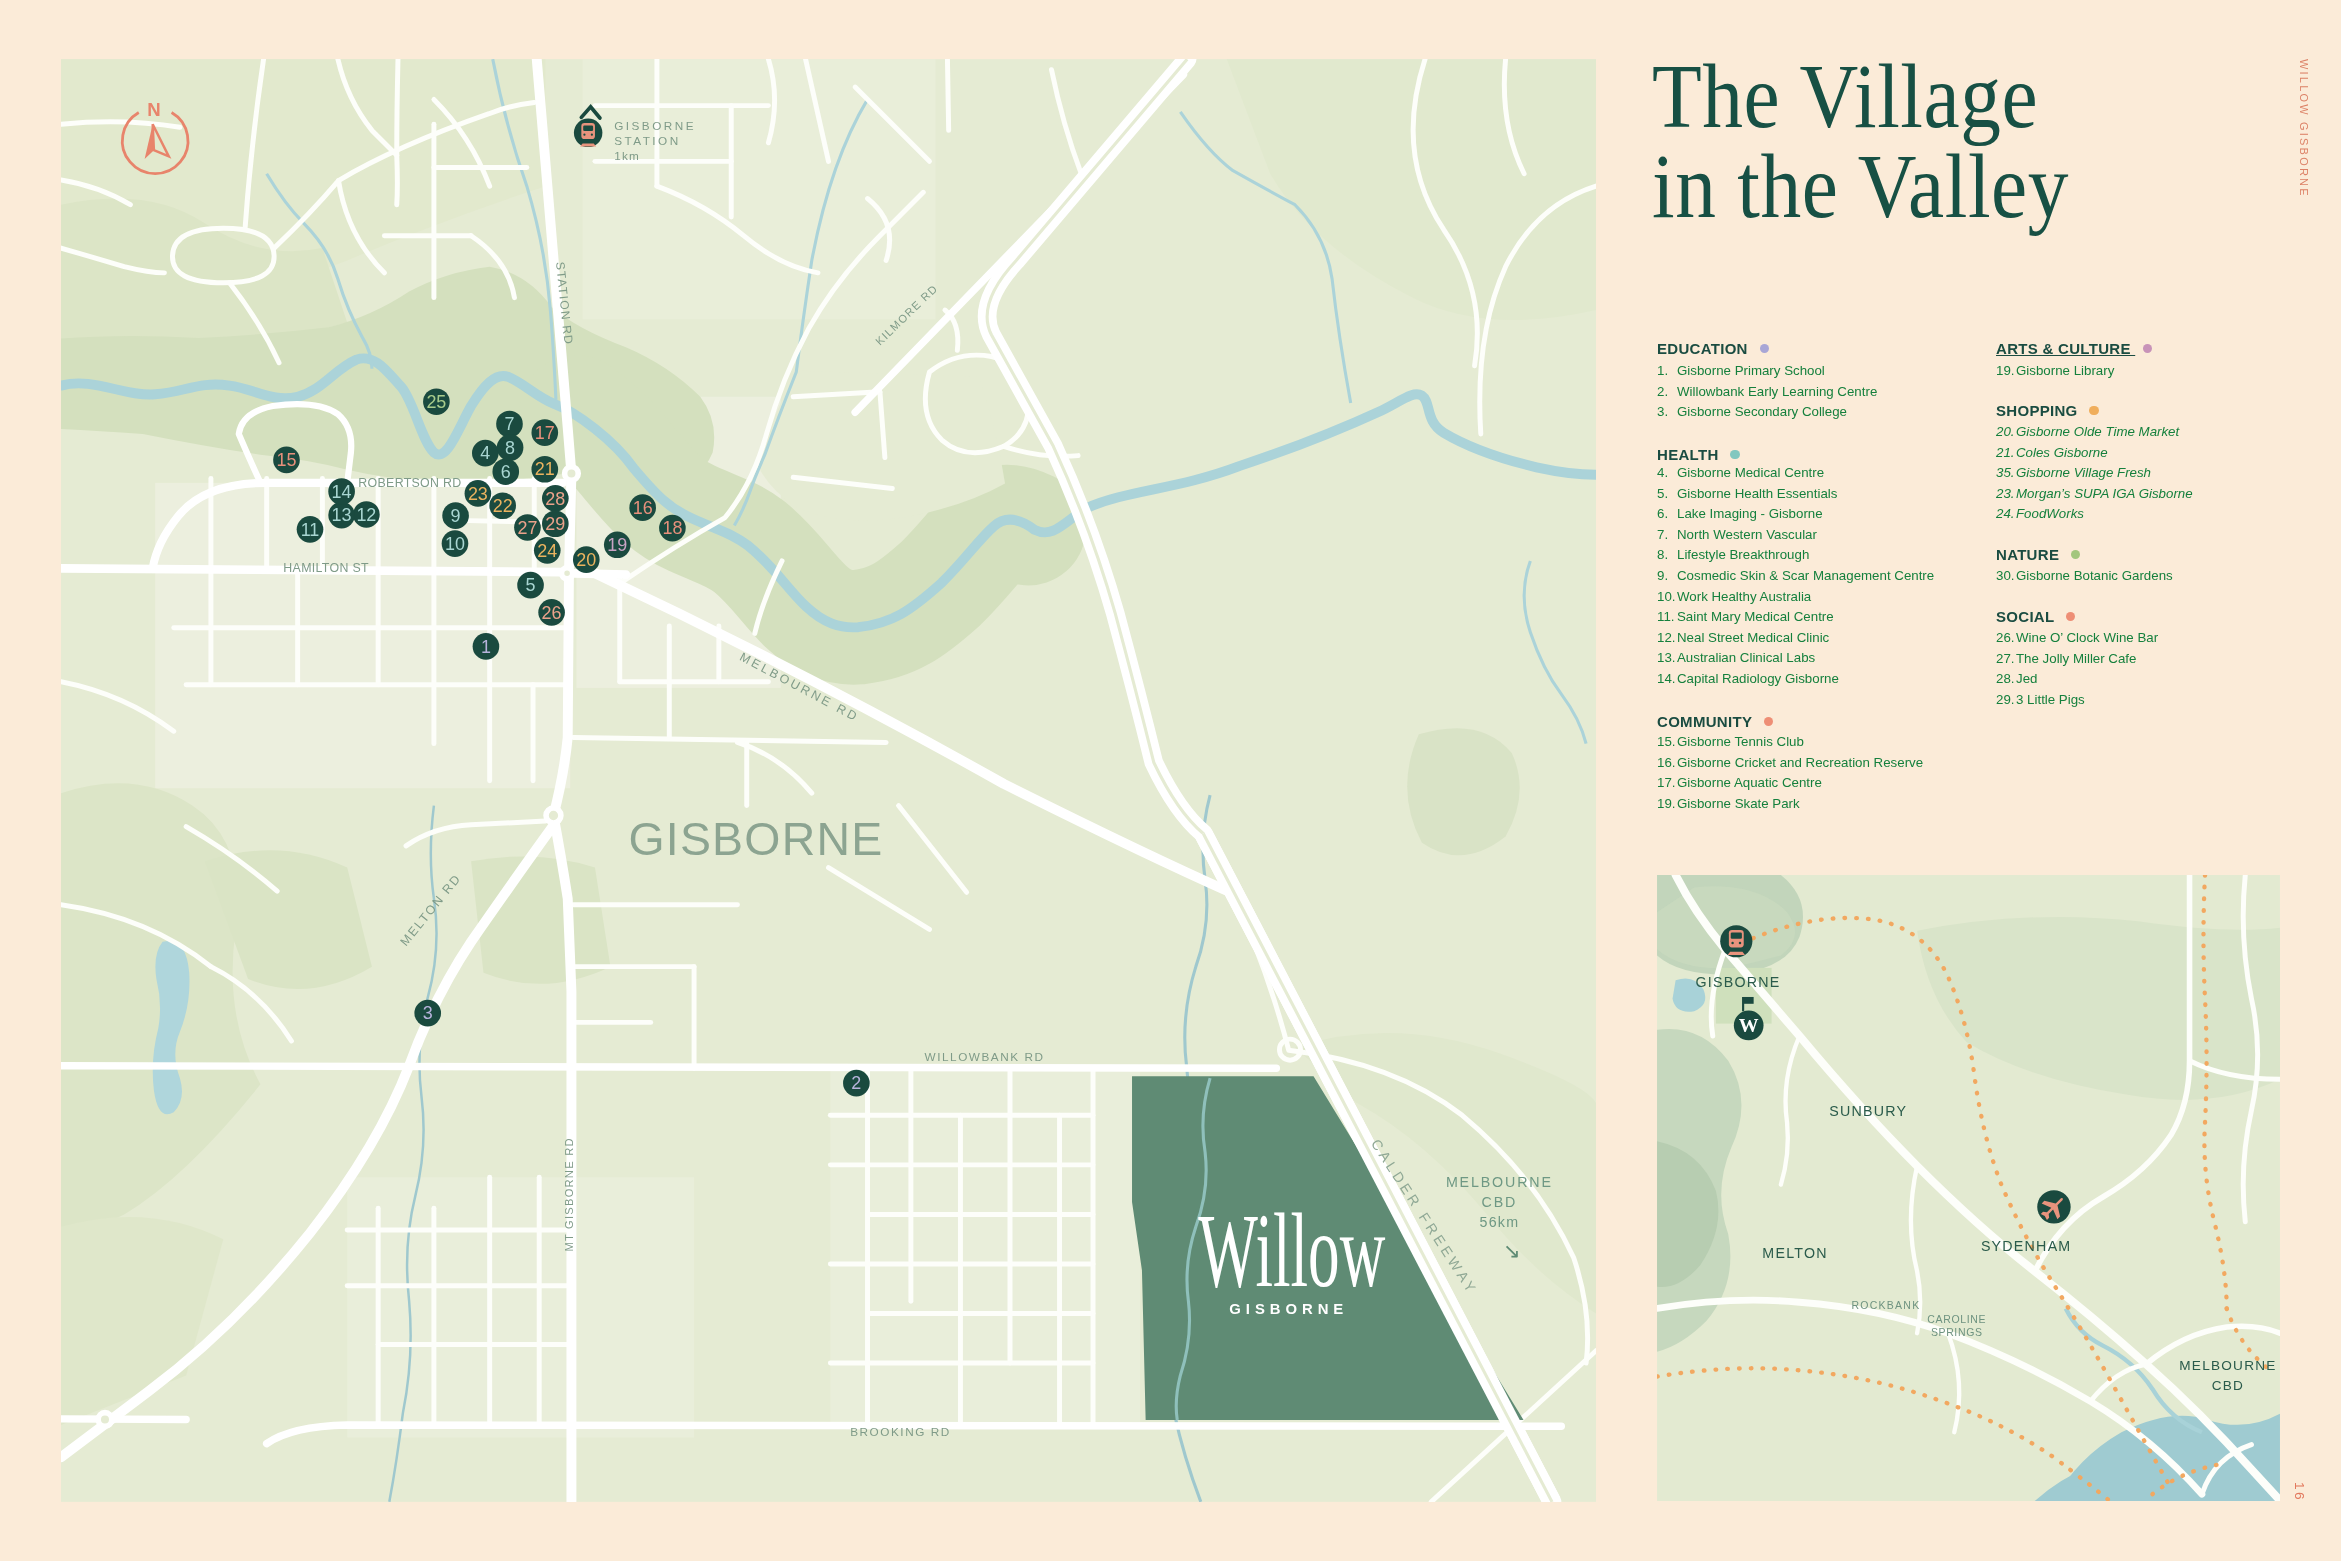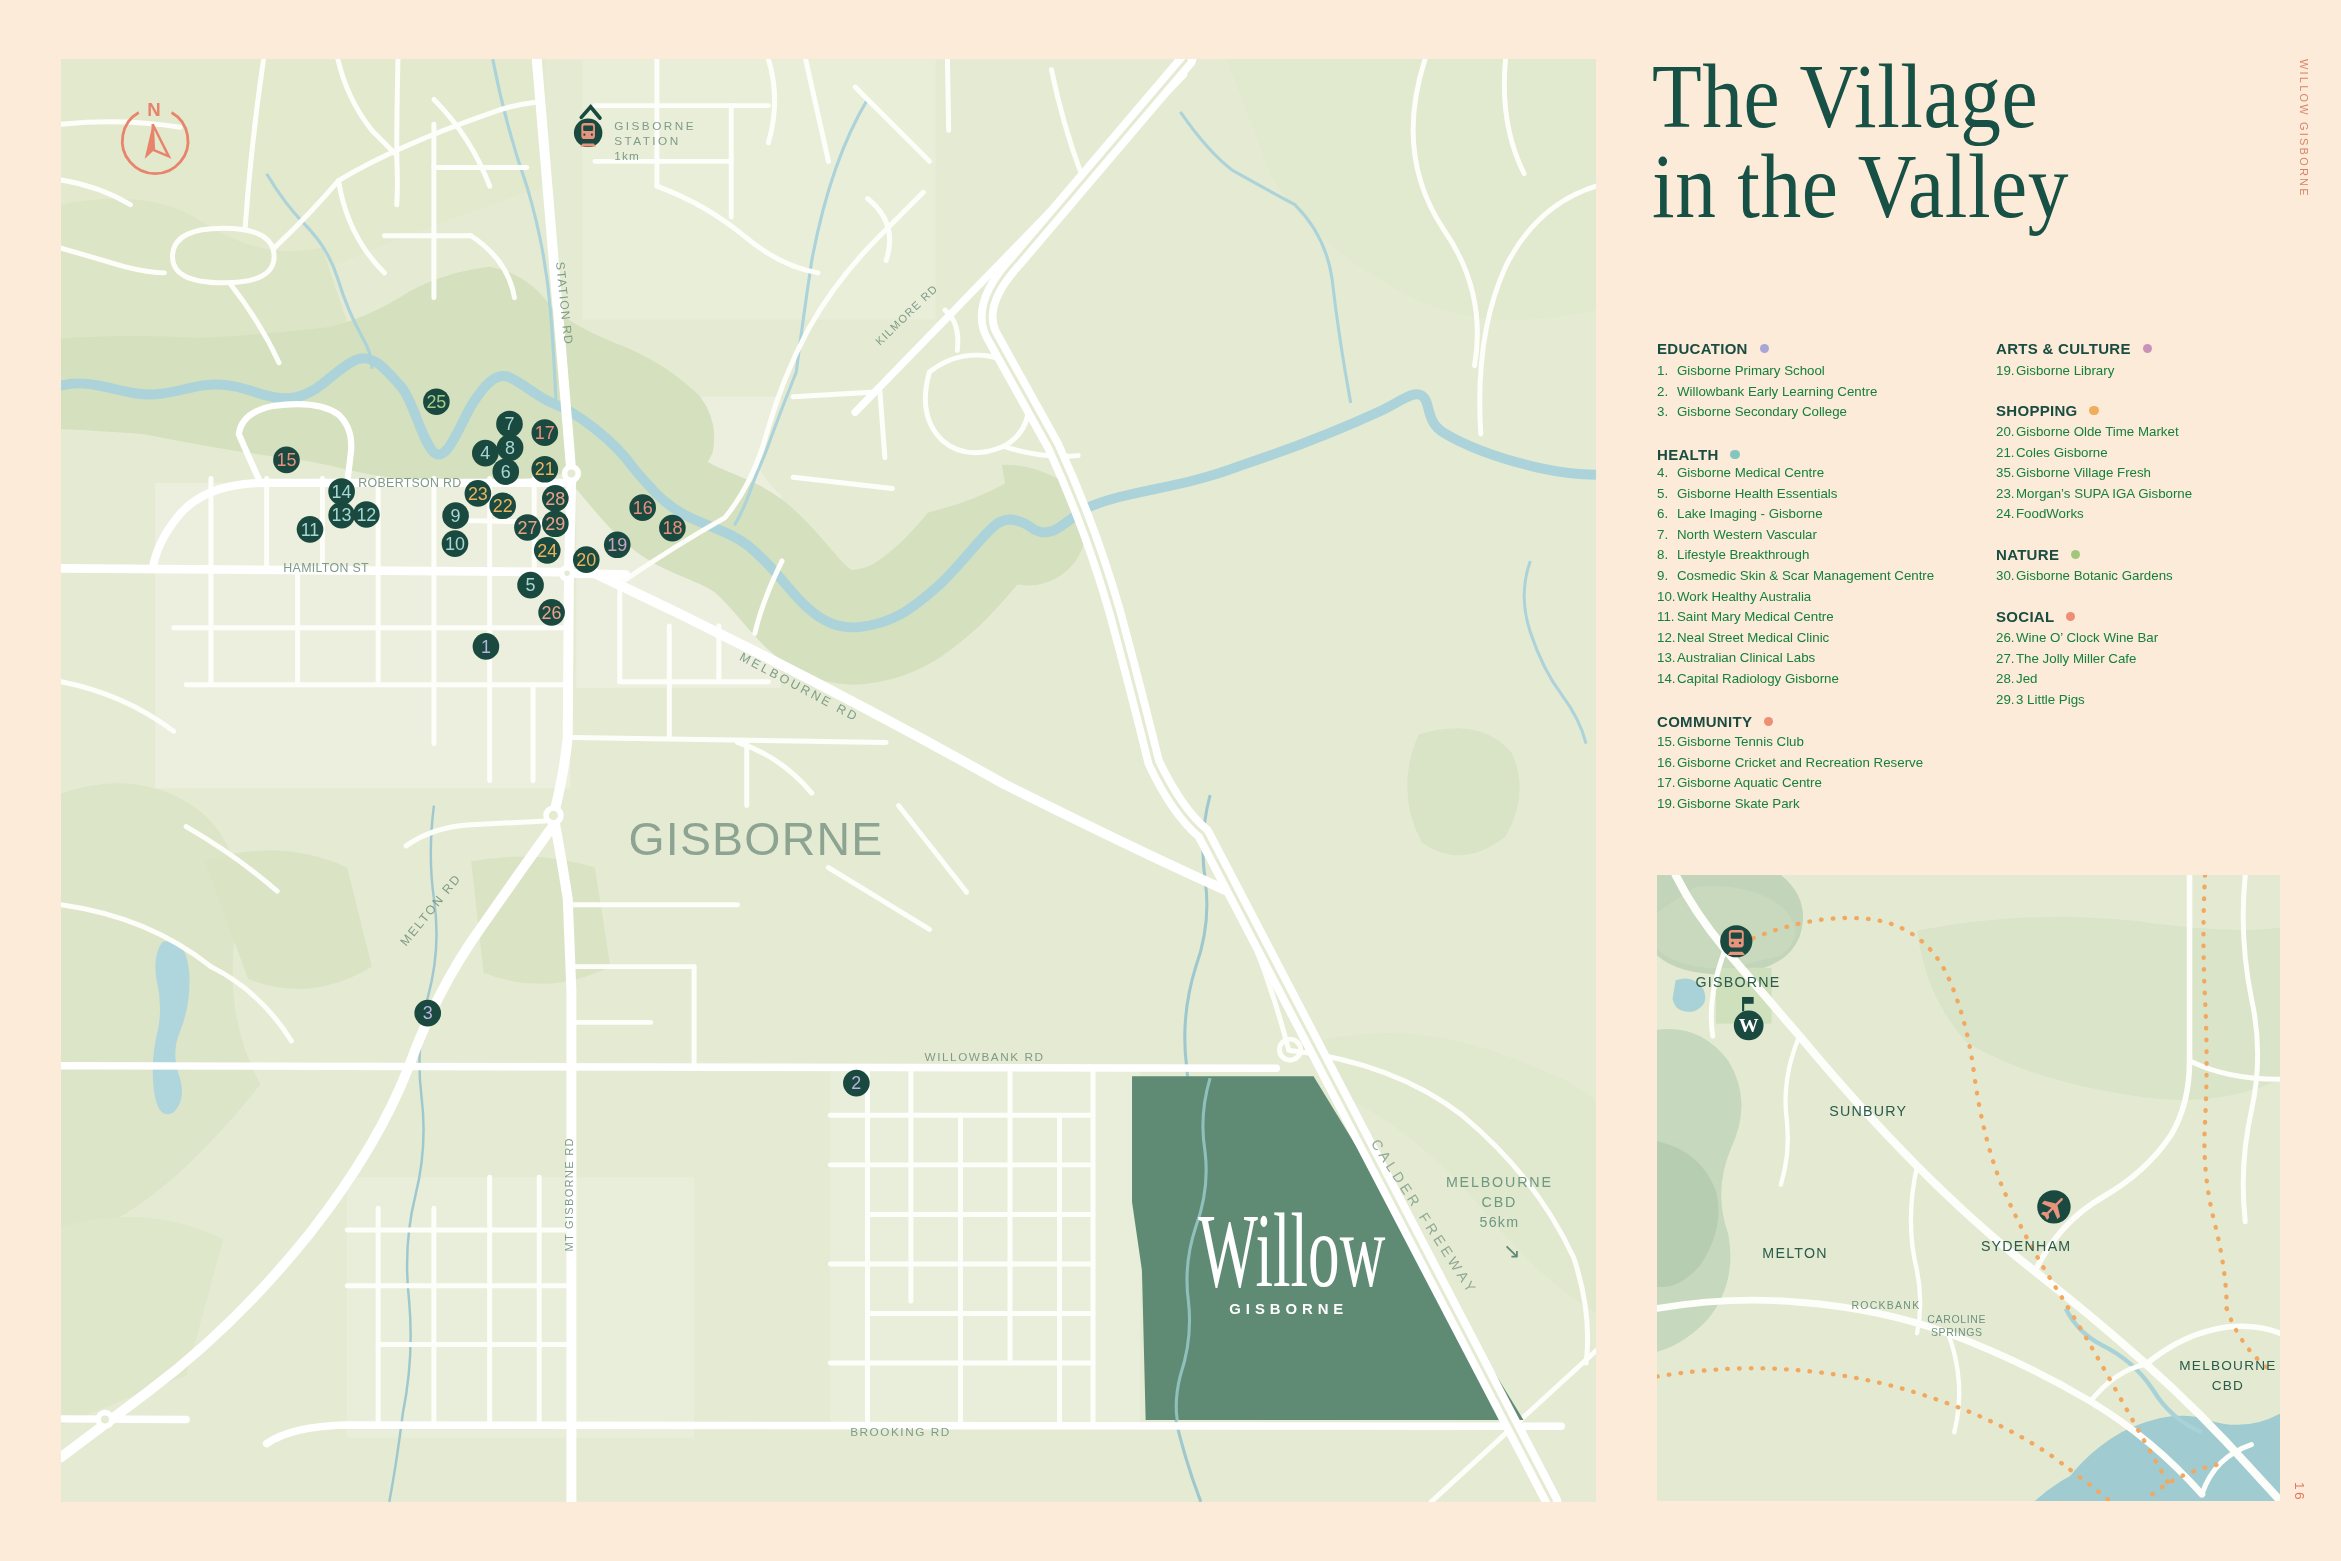--- a/index.html
+++ b/index.html
@@ -533,27 +533,27 @@
     </div>
 
 <div class="lg-head" style="left:1657px;top:714px;">COMMUNITY <span class="dot" style="background:#EE8E75"></span></div>
 <div class="lg-items" style="left:1657px;top:732px;">
       <div><b>15.</b>Gisborne Tennis Club</div>
       <div><b>16.</b>Gisborne Cricket and Recreation Reserve</div>
       <div><b>17.</b>Gisborne Aquatic Centre</div>
       <div><b>19.</b>Gisborne Skate Park</div>
     </div>
 
-<div class="lg-head" style="left:1996px;top:341px;">ARTS &amp; CULTURE <span class="dot" style="background:#C893B8"></span></div>
+<div class="lg-head" style="left:1996px;top:341px;text-decoration:underline;">ARTS &amp; CULTURE <span class="dot" style="background:#C893B8"></span></div>
 <div class="lg-items" style="left:1996px;top:361px;">
       <div><b>19.</b>Gisborne Library</div>
     </div>
 
 <div class="lg-head" style="left:1996px;top:403px;">SHOPPING <span class="dot" style="background:#F0AE5C"></span></div>
-<div class="lg-items" style="left:1996px;top:422px;">
+<div class="lg-items" style="left:1996px;top:422px;font-style:italic;">
       <div><b>20.</b>Gisborne Olde Time Market</div>
       <div><b>21.</b>Coles Gisborne</div>
       <div><b>35.</b>Gisborne Village Fresh</div>
       <div><b>23.</b>Morgan’s SUPA IGA Gisborne</div>
       <div><b>24.</b>FoodWorks</div>
     </div>
 
 <div class="lg-head" style="left:1996px;top:547px;">NATURE <span class="dot" style="background:#A3C67D"></span></div>
 <div class="lg-items" style="left:1996px;top:566px;">
       <div><b>30.</b>Gisborne Botanic Gardens</div>

